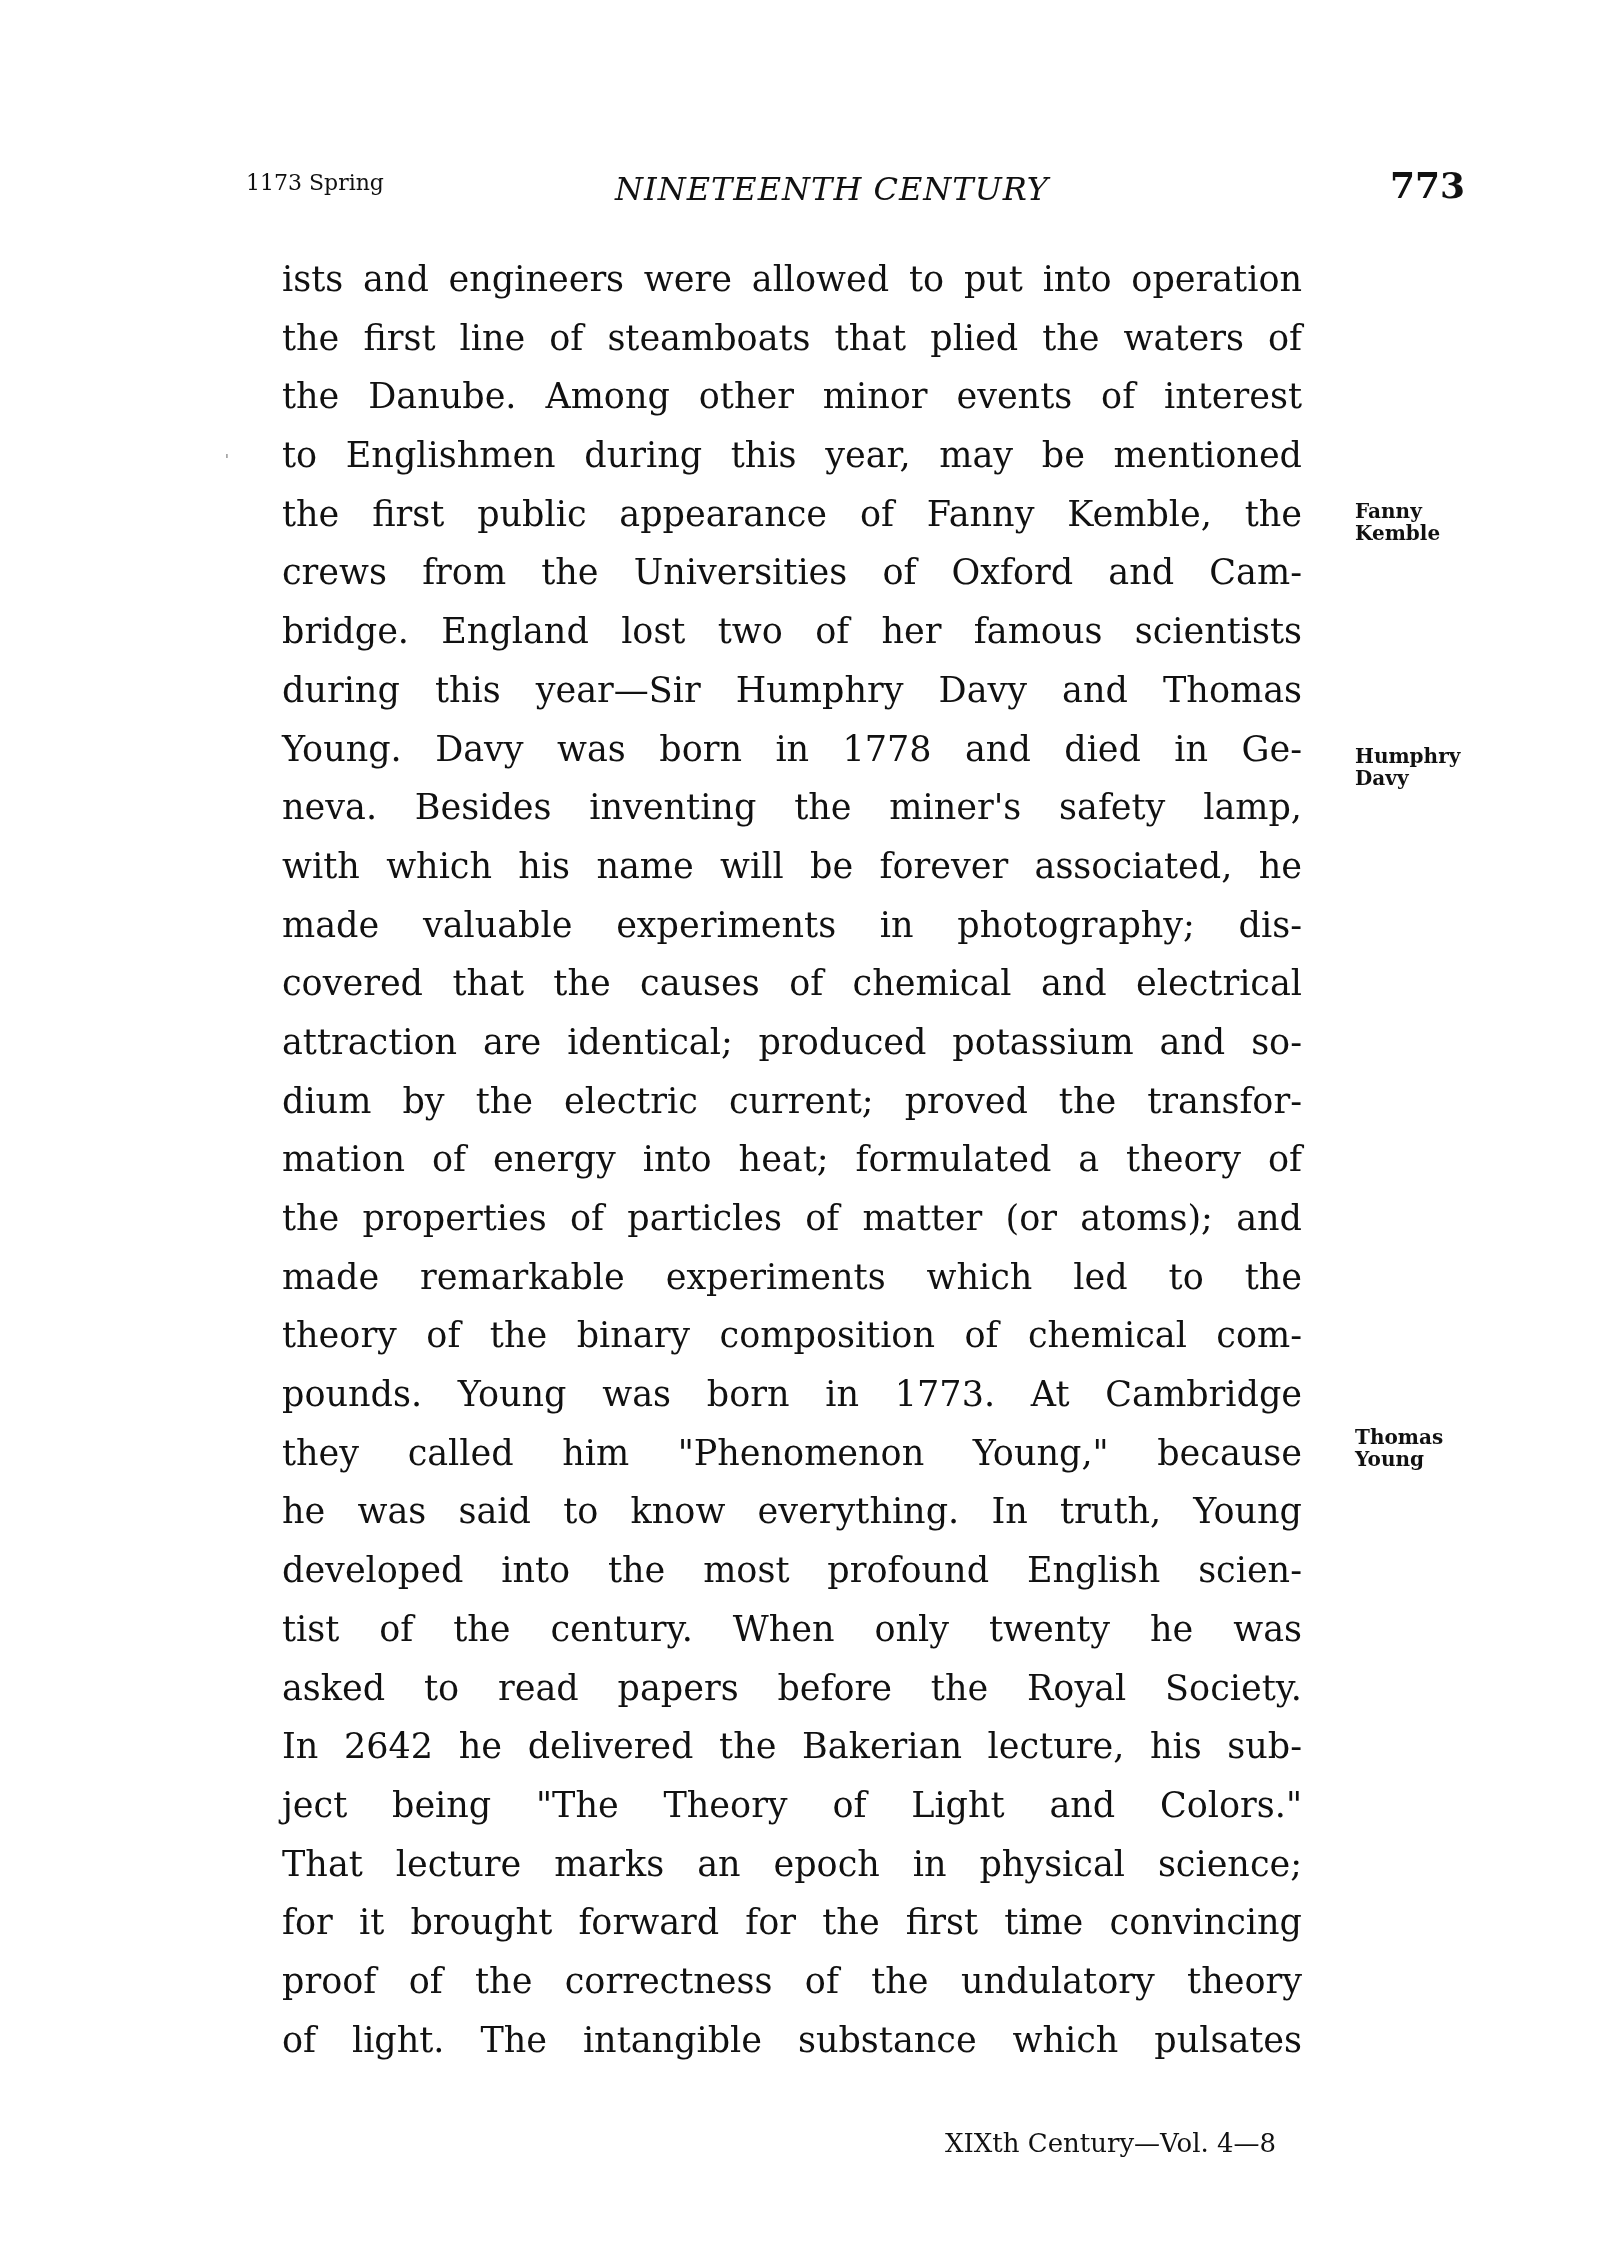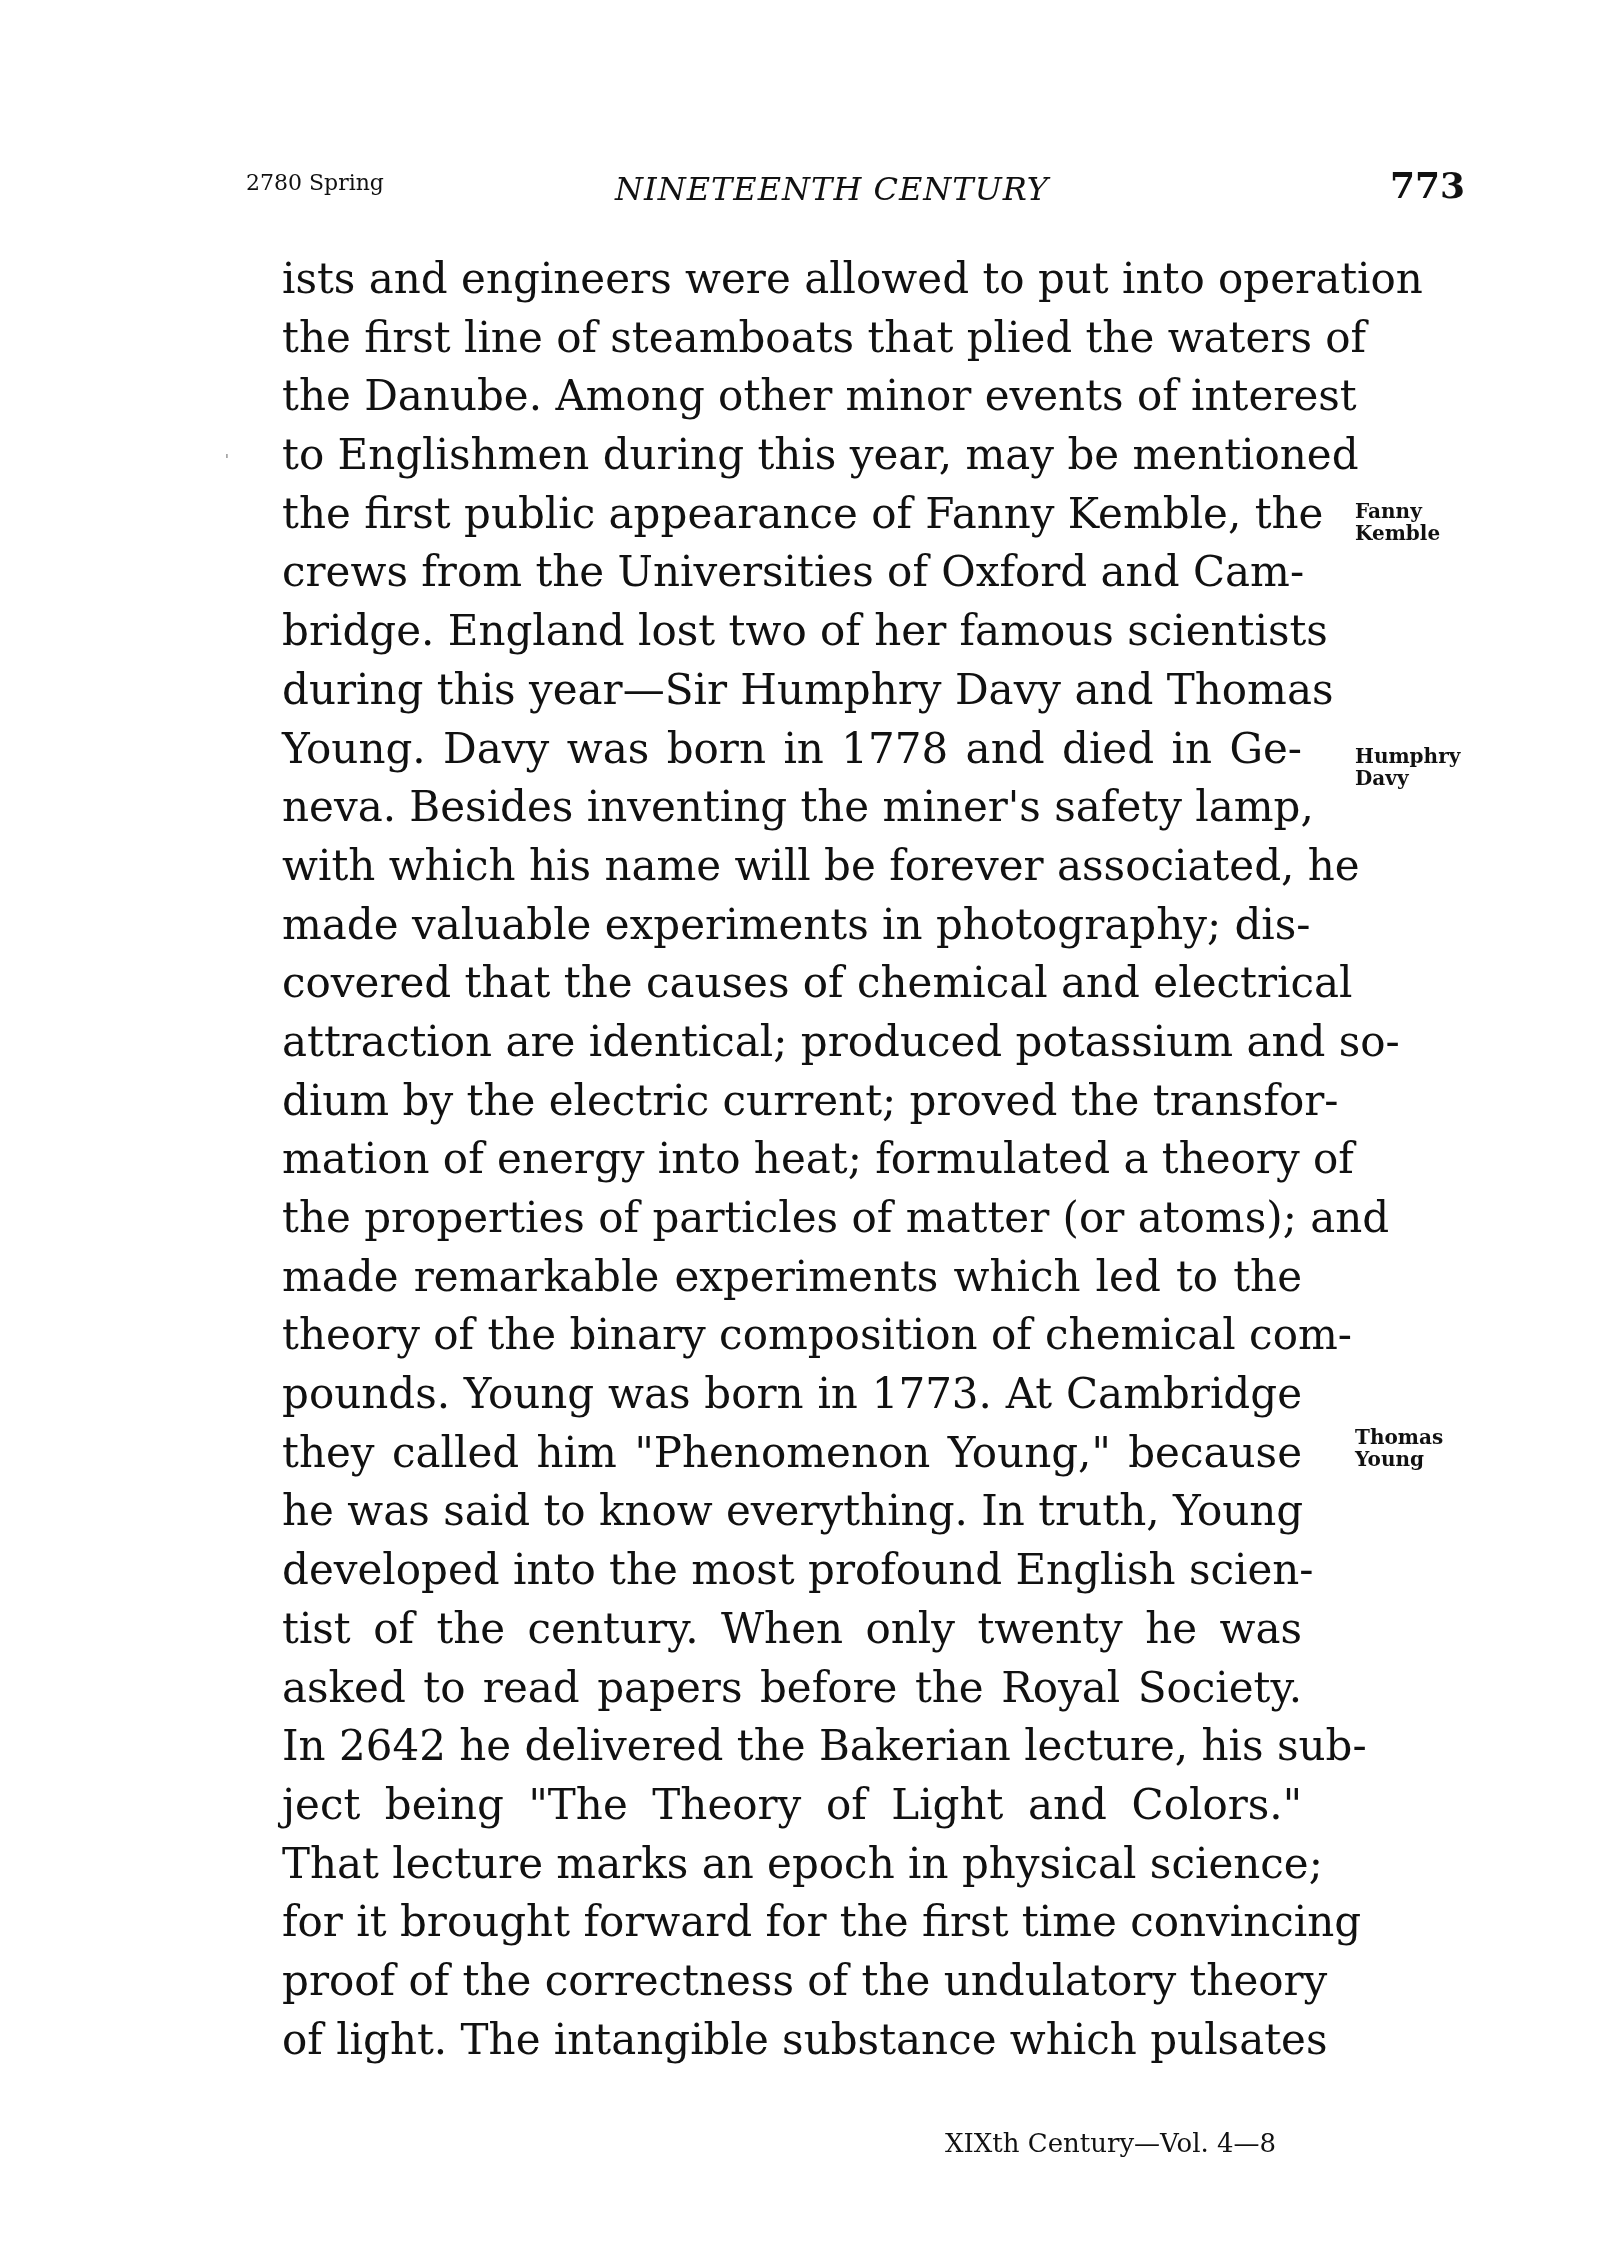--- a/index.html
+++ b/index.html
@@ -2,33 +2,33 @@
 <html><head>
 <meta charset="utf-8">
 <style>
   html, body { margin:0; padding:0; background:#ffffff; }
   body { width:1616px; height:2267px; position:relative; overflow:hidden; color:#111; font-family:"DejaVu Serif", serif; }
   .hdr { position:absolute; top:170px; font-family:"DejaVu Serif", serif; }
   .hdr-left { left:246px; font-size:22px; }
   .hdr-center { left:615px; font-size:32px; font-style:italic; letter-spacing:1px; }
   .hdr-right { left:1390px; font-size:36px; font-weight:bold; top:164px; }
   .body-text { position:absolute; left:282px; top:250px; width:1020px; }
-  .line { height:58.7px; line-height:58.7px; font-size:42px; white-space:nowrap; text-align:justify; text-align-last:justify; }
+  .line { height:58.7px; line-height:58.7px; font-size:35px; white-space:nowrap; text-align:justify; text-align-last:justify; }
   .line.last { text-align-last:justify; }
   .sidenote { position:absolute; left:1355px; font-size:20px; line-height:22px; font-weight:bold; text-align:left; }
   .sn-fanny { top:500px; }
   .sn-davy { top:745px; }
   .sn-young { top:1426px; }
   .footer { position:absolute; left:945px; top:2128px; font-size:26px; }
   .speck { position:absolute; left:225px; top:452px; font-size:14px; color:#777; }
 </style>
 </head>
 <body>
 
-<div class="hdr hdr-left">2780 Spring</div>
+<div class="hdr hdr-left">1173 Spring</div>
 <div class="hdr hdr-center">NINETEENTH CENTURY</div>
 <div class="hdr hdr-right">773</div>
 
 <div class="speck">'</div>
 
 <div class="body-text">
   <div class="line">ists and engineers were allowed to put into operation</div>
   <div class="line">the first line of steamboats that plied the waters of</div>
   <div class="line">the Danube. Among other minor events of interest</div>
   <div class="line">to Englishmen during this year, may be mentioned</div>

